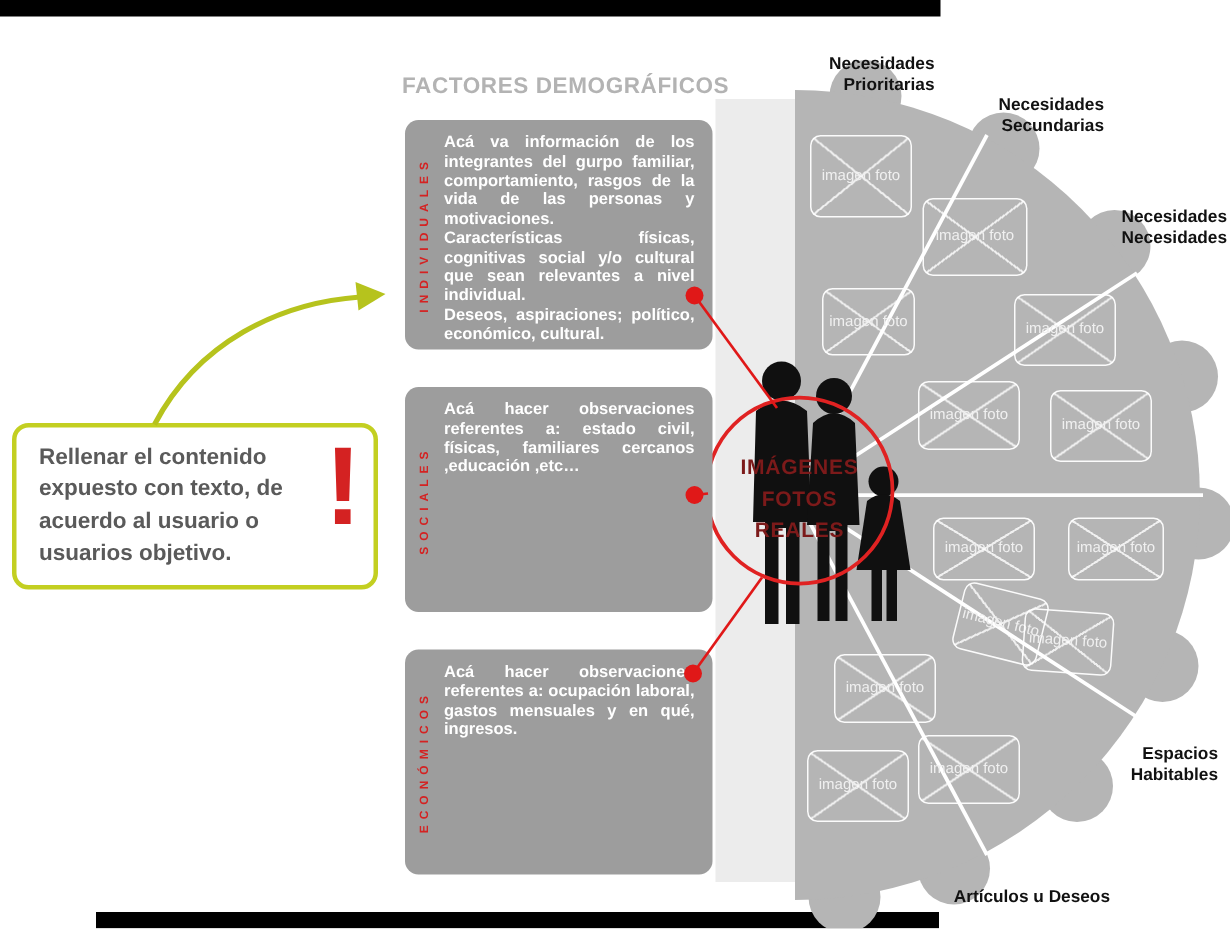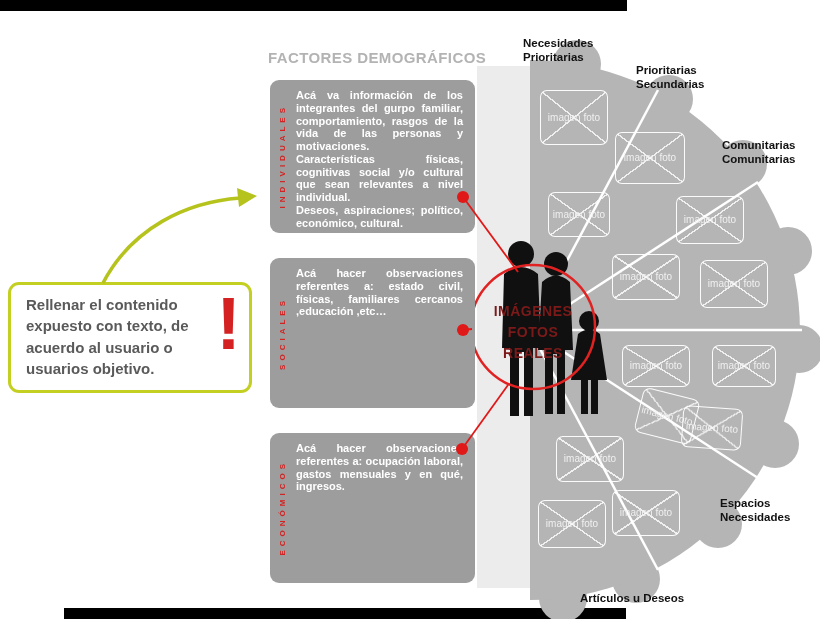--- a/index.html
+++ b/index.html
@@ -28,21 +28,21 @@
           align-items:center;justify-content:center;}
   .vlabel span{writing-mode:vertical-rl;transform:rotate(180deg);font-size:8px;
           font-weight:bold;color:#d42222;letter-spacing:4px;}
 
   .callout{position:absolute;left:8px;top:282px;width:244px;height:111px;background:#fff;
            border:3.5px solid #c3cf21;border-radius:11px;box-sizing:border-box;z-index:7;}
   .callout-text{position:absolute;left:15px;top:9px;width:196px;font-size:15px;
            font-weight:bold;color:#5a5a5a;line-height:1.42;}
   .exclaim{position:absolute;right:8px;top:-4px;font-size:74px;font-weight:bold;color:#d42222;}
 
-  .need{position:absolute;font-size:11.5px;font-weight:bold;color:#111;text-align:left;
+  .need{position:absolute;font-size:11.5px;font-weight:bold;color:#111;text-align:right;
         line-height:1.25;z-index:7;}
   .need-1{left:523px;top:36px;width:100px;}
   .need-2{left:636px;top:63px;width:100px;}
   .need-3{left:722px;top:138px;width:96px;}
   .need-4{left:720px;top:496px;width:92px;}
   .need-5{left:580px;top:591px;width:160px;}
 
   .ph{position:absolute;border:1.5px solid rgba(255,255,255,.95);border-radius:7px;
       display:flex;align-items:center;justify-content:center;text-align:center;
       font-size:10px;color:#f0f0f0;line-height:1.2;z-index:2;box-sizing:border-box;
@@ -152,21 +152,21 @@
     <div class="callout-text">Rellenar el contenido expuesto con texto, de acuerdo al usuario o usuarios objetivo.</div>
     <div class="exclaim">!</div>
   </div>
 
   <svg class="arrow-svg" width="820" height="619" viewBox="0 0 820 619">
     <path d="M103 283 C 132 228, 186 202, 240 198" fill="none" stroke="#b6c31d" stroke-width="3.5"></path>
     <polygon points="257,196 237,188 239,207" fill="#b6c31d"></polygon>
   </svg>
 
   <div class="need need-1">Necesidades Prioritarias</div>
-  <div class="need need-2">Prioritarias Secundarias</div>
-  <div class="need need-3">Comunitarias Comunitarias</div>
-  <div class="need need-4">Espacios Necesidades</div>
+  <div class="need need-2">Necesidades Secundarias</div>
+  <div class="need need-3">Necesidades Necesidades</div>
+  <div class="need need-4">Espacios Habitables</div>
   <div class="need need-5">Artículos u Deseos</div>
 
   <div class="bar bar-top"></div>
   <div class="bar bar-bottom"></div>
 
 </div>
 
 </body></html>

